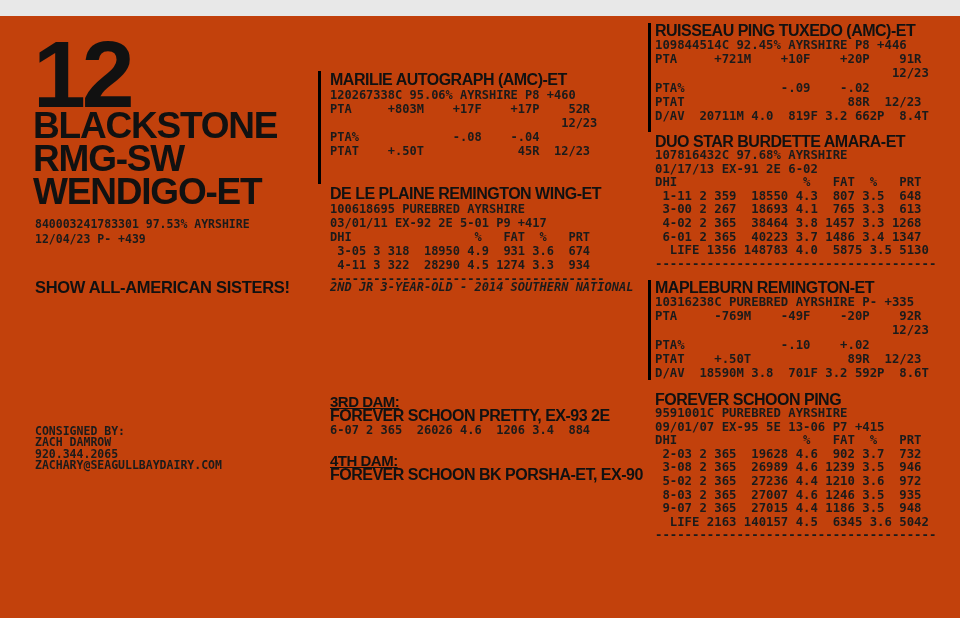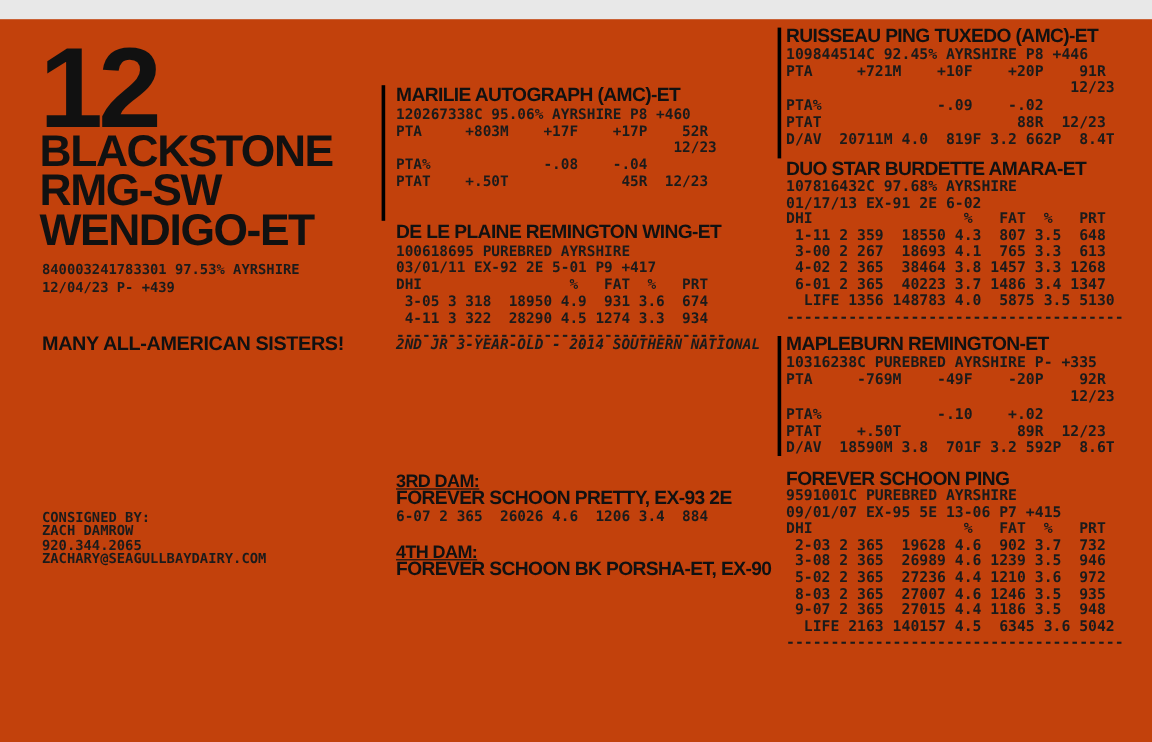--- a/index.html
+++ b/index.html
@@ -71,21 +71,21 @@
 
   <div class="abs lot" style="left:33px; top:16px;">12</div>
 
   <div class="abs name" style="left:33px; top:93px;">BLACKSTONE
 RMG-SW
 WENDIGO-ET</div>
 
   <div class="abs mono t-reg" style="left:35px; top:201px;">840003241783301 97.53% AYRSHIRE
 12/04/23 P- +439</div>
 
-  <div class="abs headline" style="left:35px; top:262px;">MANY ALL-AMERICAN SISTERS!</div>
+  <div class="abs headline" style="left:35px; top:262px;">SHOW ALL-AMERICAN SISTERS!</div>
 
   <div class="abs mono t-consign" style="left:35px; top:410px;">CONSIGNED BY:
 ZACH DAMROW
 920.344.2065
 ZACHARY@SEAGULLBAYDAIRY.COM</div>
 
   <div class="bar" style="left:318px; top:55px; height:113px;"></div>
 
   <div class="abs hdr" style="left:330px; top:55px;">MARILIE AUTOGRAPH (AMC)-ET</div>
   <div class="abs mono t-mid" style="left:330px; top:72px;">120267338C 95.06% AYRSHIRE P8 +460

